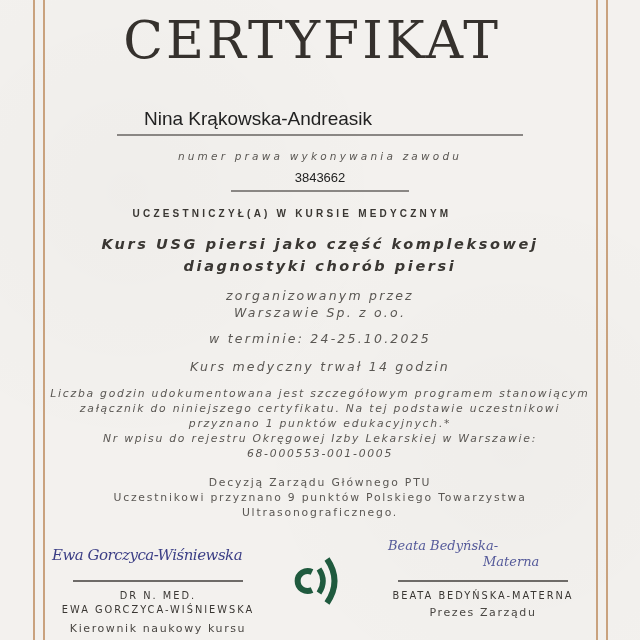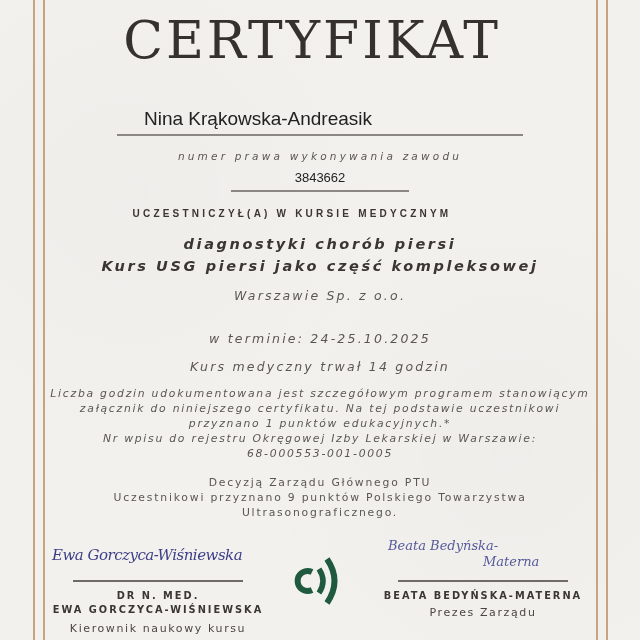--- a/index.html
+++ b/index.html
@@ -170,21 +170,21 @@
     }
     .signer-block {
       position: absolute;
       text-align: center;
       font-family: "DejaVu Sans", sans-serif;
       color: #3a3733;
     }
     .signer-left { top: 589px; left: 43px; width: 230px; }
     .signer-right { top: 589px; left: 370px; width: 226px; }
     .signer-name {
-      font-weight: bold;
+      font-weight: normal;
       font-size: 9.8px;
       letter-spacing: 2px;
       line-height: 14px;
     }
     .signer-role {
       font-size: 11px;
       letter-spacing: 1.6px;
       color: #4a4743;
       margin-top: 5px;
     }
@@ -210,25 +210,26 @@
 <div class="name">Nina Krąkowska-Andreasik</div>
 <div class="rule rule-name"></div>
 
 <div class="sub-italic license-label">numer prawa wykonywania zawodu</div>
 <div class="license-num">3843662</div>
 <div class="rule rule-num"></div>
 
 <div class="caps-heading">UCZESTNICZYŁ(A) W KURSIE MEDYCZNYM</div>
 
 <div class="course-title">
+  <div>Kurs USG piersi jako część kompleksowej</div>
   <div>diagnostyki chorób piersi</div>
-  <div>Kurs USG piersi jako część kompleksowej</div>
 </div>
 
 <div class="sub-italic organized">
+  <div>zorganizowanym przez</div>
   <div>Warszawie Sp. z o.o.</div>
 </div>
 
 <div class="sub-italic dates">w terminie: 24-25.10.2025</div>
 
 <div class="sub-italic duration">Kurs medyczny trwał 14 godzin</div>
 
 <div class="sub-italic details">
   <div>Liczba godzin udokumentowana jest szczegółowym programem stanowiącym</div>
   <div>załącznik do niniejszego certyfikatu. Na tej podstawie uczestnikowi</div>

